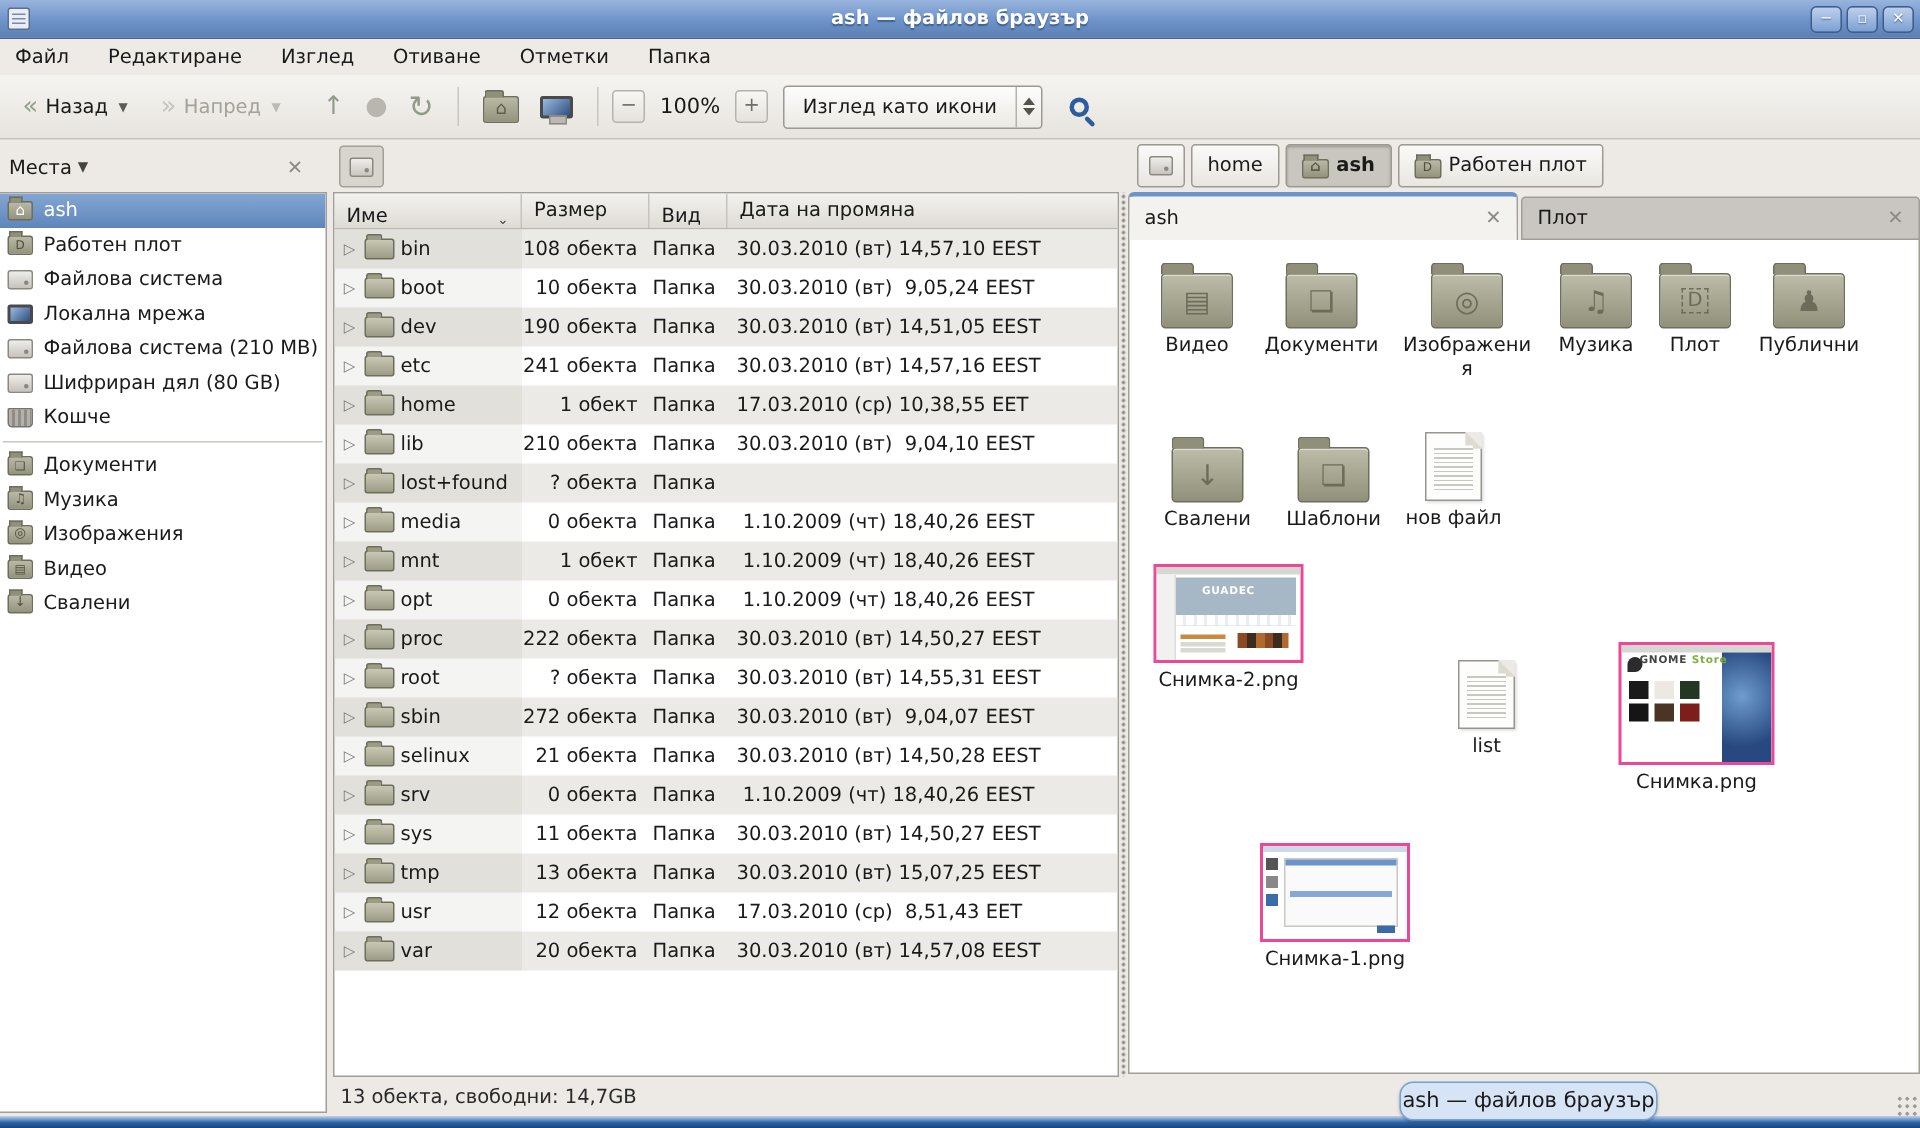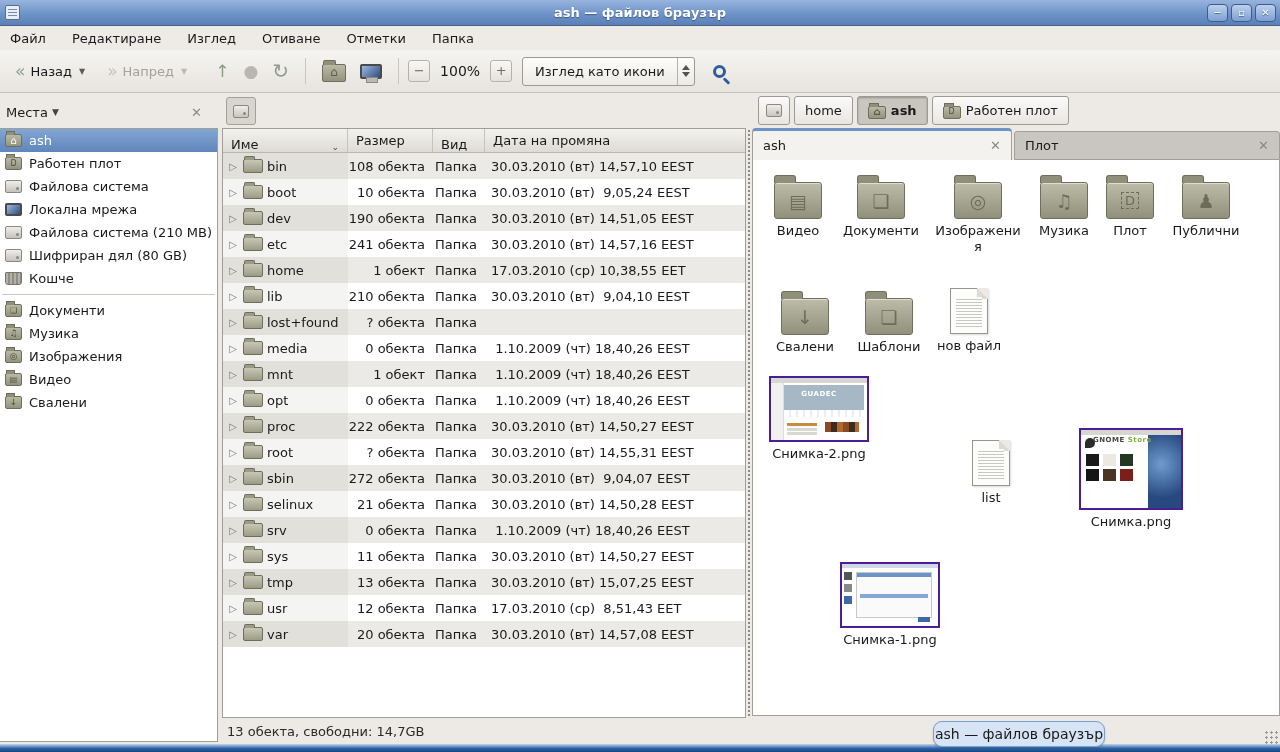--- a/index.html
+++ b/index.html
@@ -162,21 +162,21 @@
     font-size:19px; color:#6c6c5b; }
   .k-folder-desktop .emblem { font-size:13px; border:1px dashed #6c6c5b; margin:9px 14px; }
   .k-file-text,.big-doc { }
   .big-doc { width:38px; height:46px; background:#fdfdfc; border:1px solid #98958e; position:relative;
     box-shadow:1px 1px 2px rgba(0,0,0,.15); }
   .big-doc::before { content:""; position:absolute; right:-1px; top:-1px; width:0; height:0;
     border-left:11px solid #dddad2; border-top:11px solid #edeae5; }
   .big-doc::after { content:""; position:absolute; left:5px; right:5px; top:8px; bottom:6px;
     background:repeating-linear-gradient(#fdfdfc 0 2px,#c8c8c2 2px 3px); }
 
-  .thumb { position:relative; border:2px solid #4c1d95; background:#fff; overflow:hidden; }
+  .thumb { position:relative; border:2px solid #ec4899; background:#fff; overflow:hidden; }
   .thumb i { position:absolute; display:block; }
   .t-guadec { width:100px; height:66px; }
   .t-guadec .p1 { left:0; top:0; right:0; height:5px; background:#d6d6d2; }
   .t-guadec .p2 { left:0; top:5px; width:13px; bottom:0; background:#f1f1ef; box-shadow:inset -1px 0 0 #ddd; }
   .t-guadec .p3 { left:13px; top:7px; right:3px; height:32px; background:#a6b8c6; }
   .t-guadec .p4 { left:13px; top:30px; right:3px; height:9px;
     background:linear-gradient(#a6b8c6 0 2px,transparent 2px), repeating-linear-gradient(90deg,#fff 0 5px,#e9eef2 5px 7px); }
   .t-guadec .p5 { left:16px; top:45px; width:30px; height:3px; background:#c98a3f; box-shadow:0 5px 0 #d9d9d4, 0 9px 0 #d9d9d4; }
   .t-guadec .p6 { right:8px; top:44px; width:34px; height:10px;
     background:repeating-linear-gradient(90deg,#8a4a22 0 6px,#3c2c20 6px 12px,#b06a30 12px 18px); }

